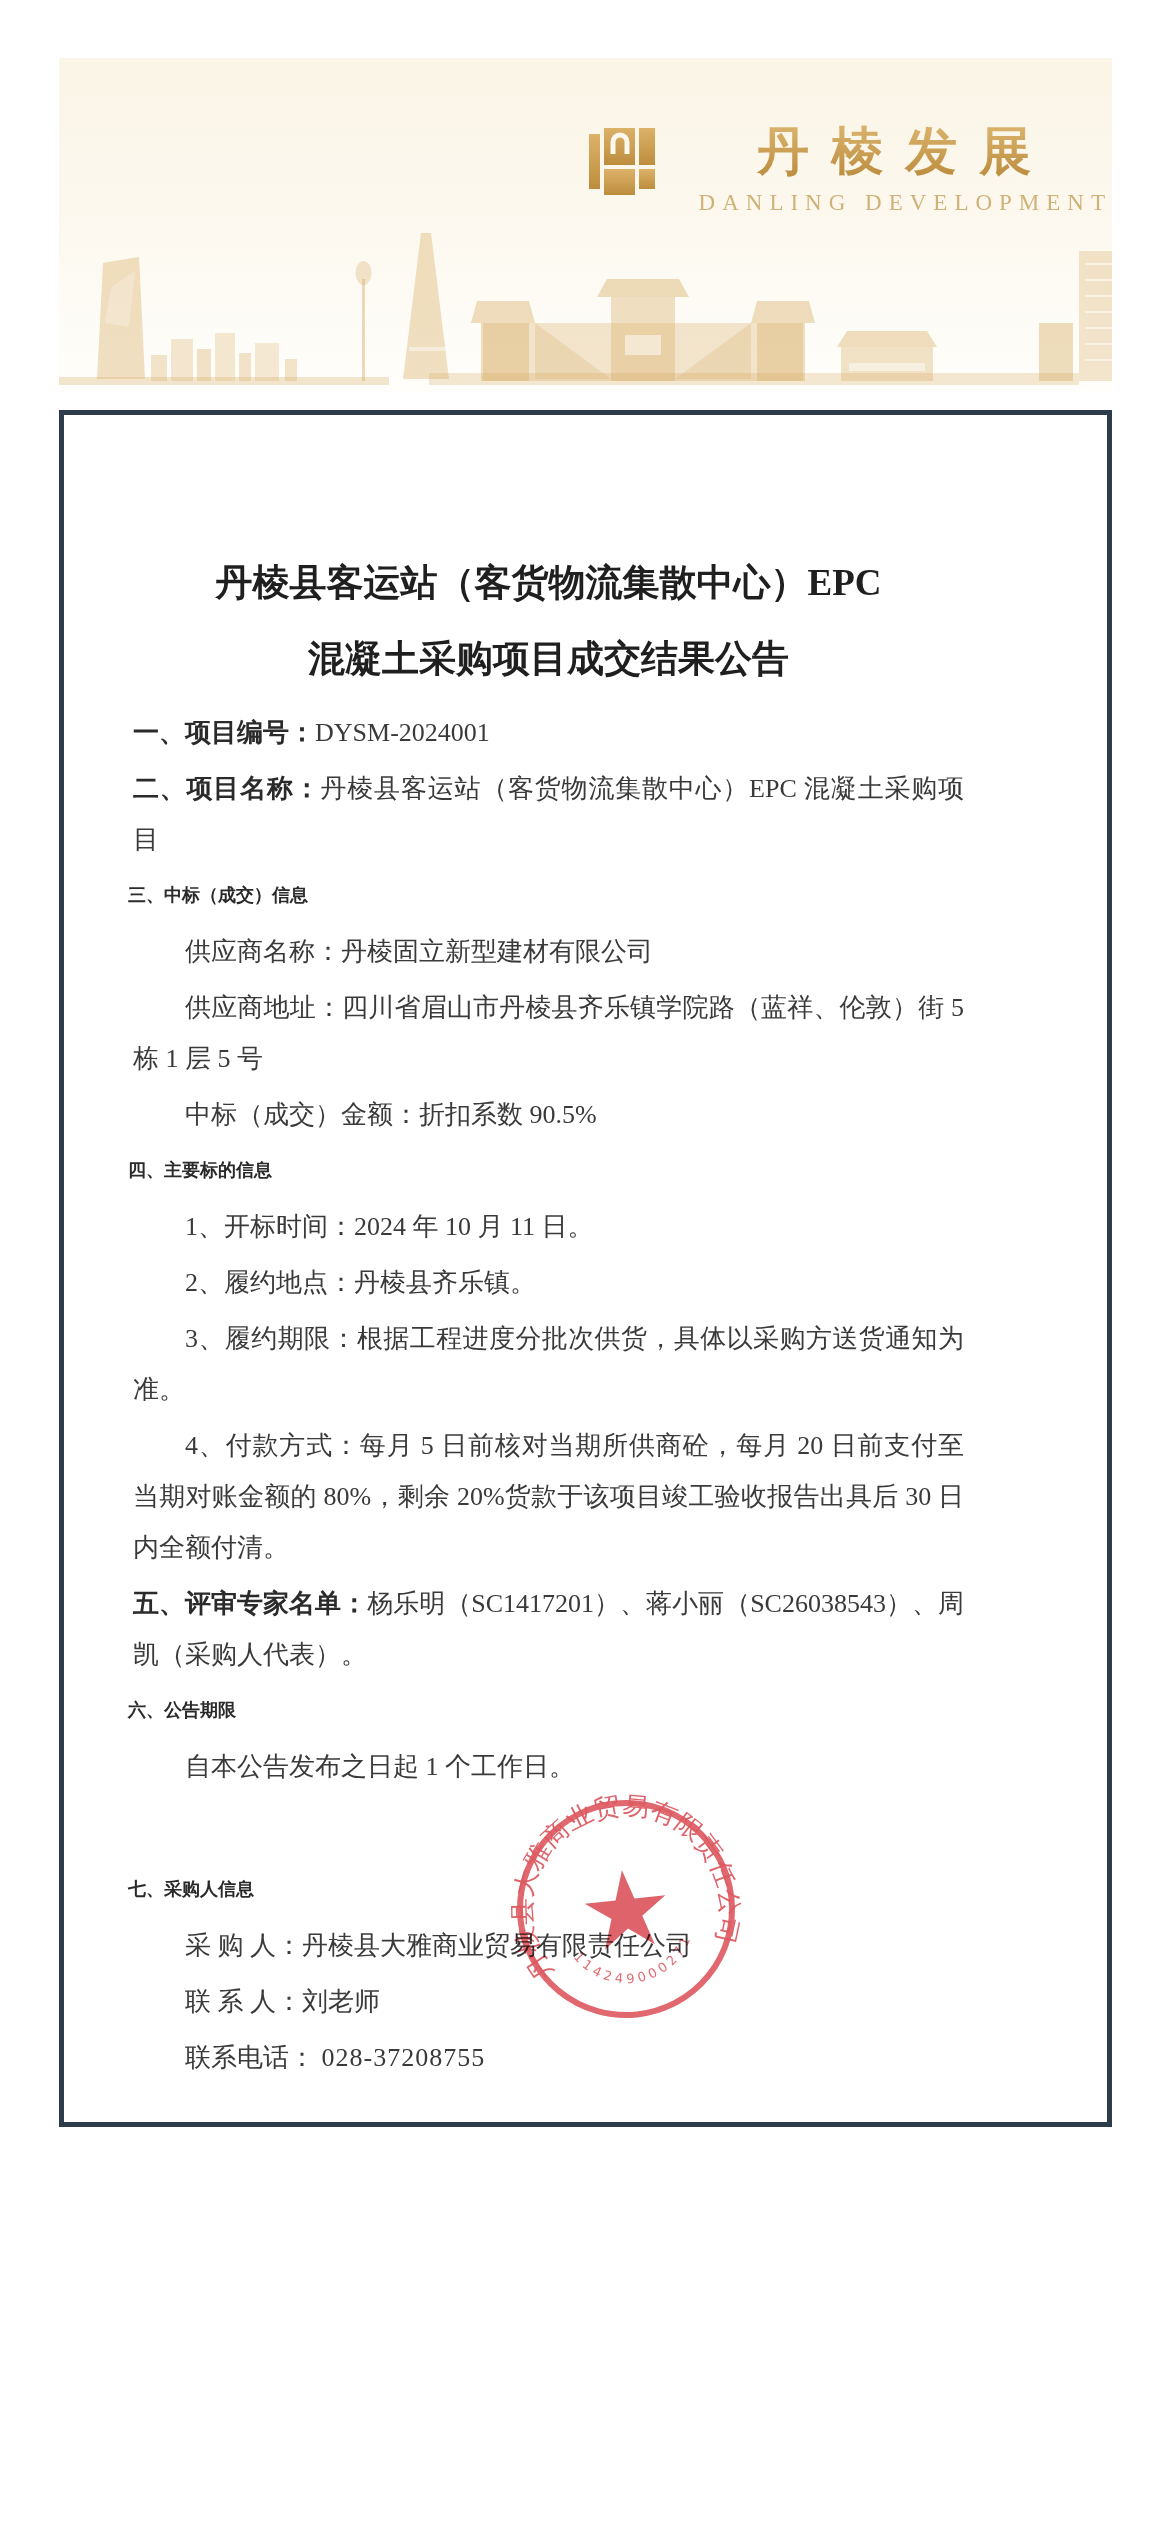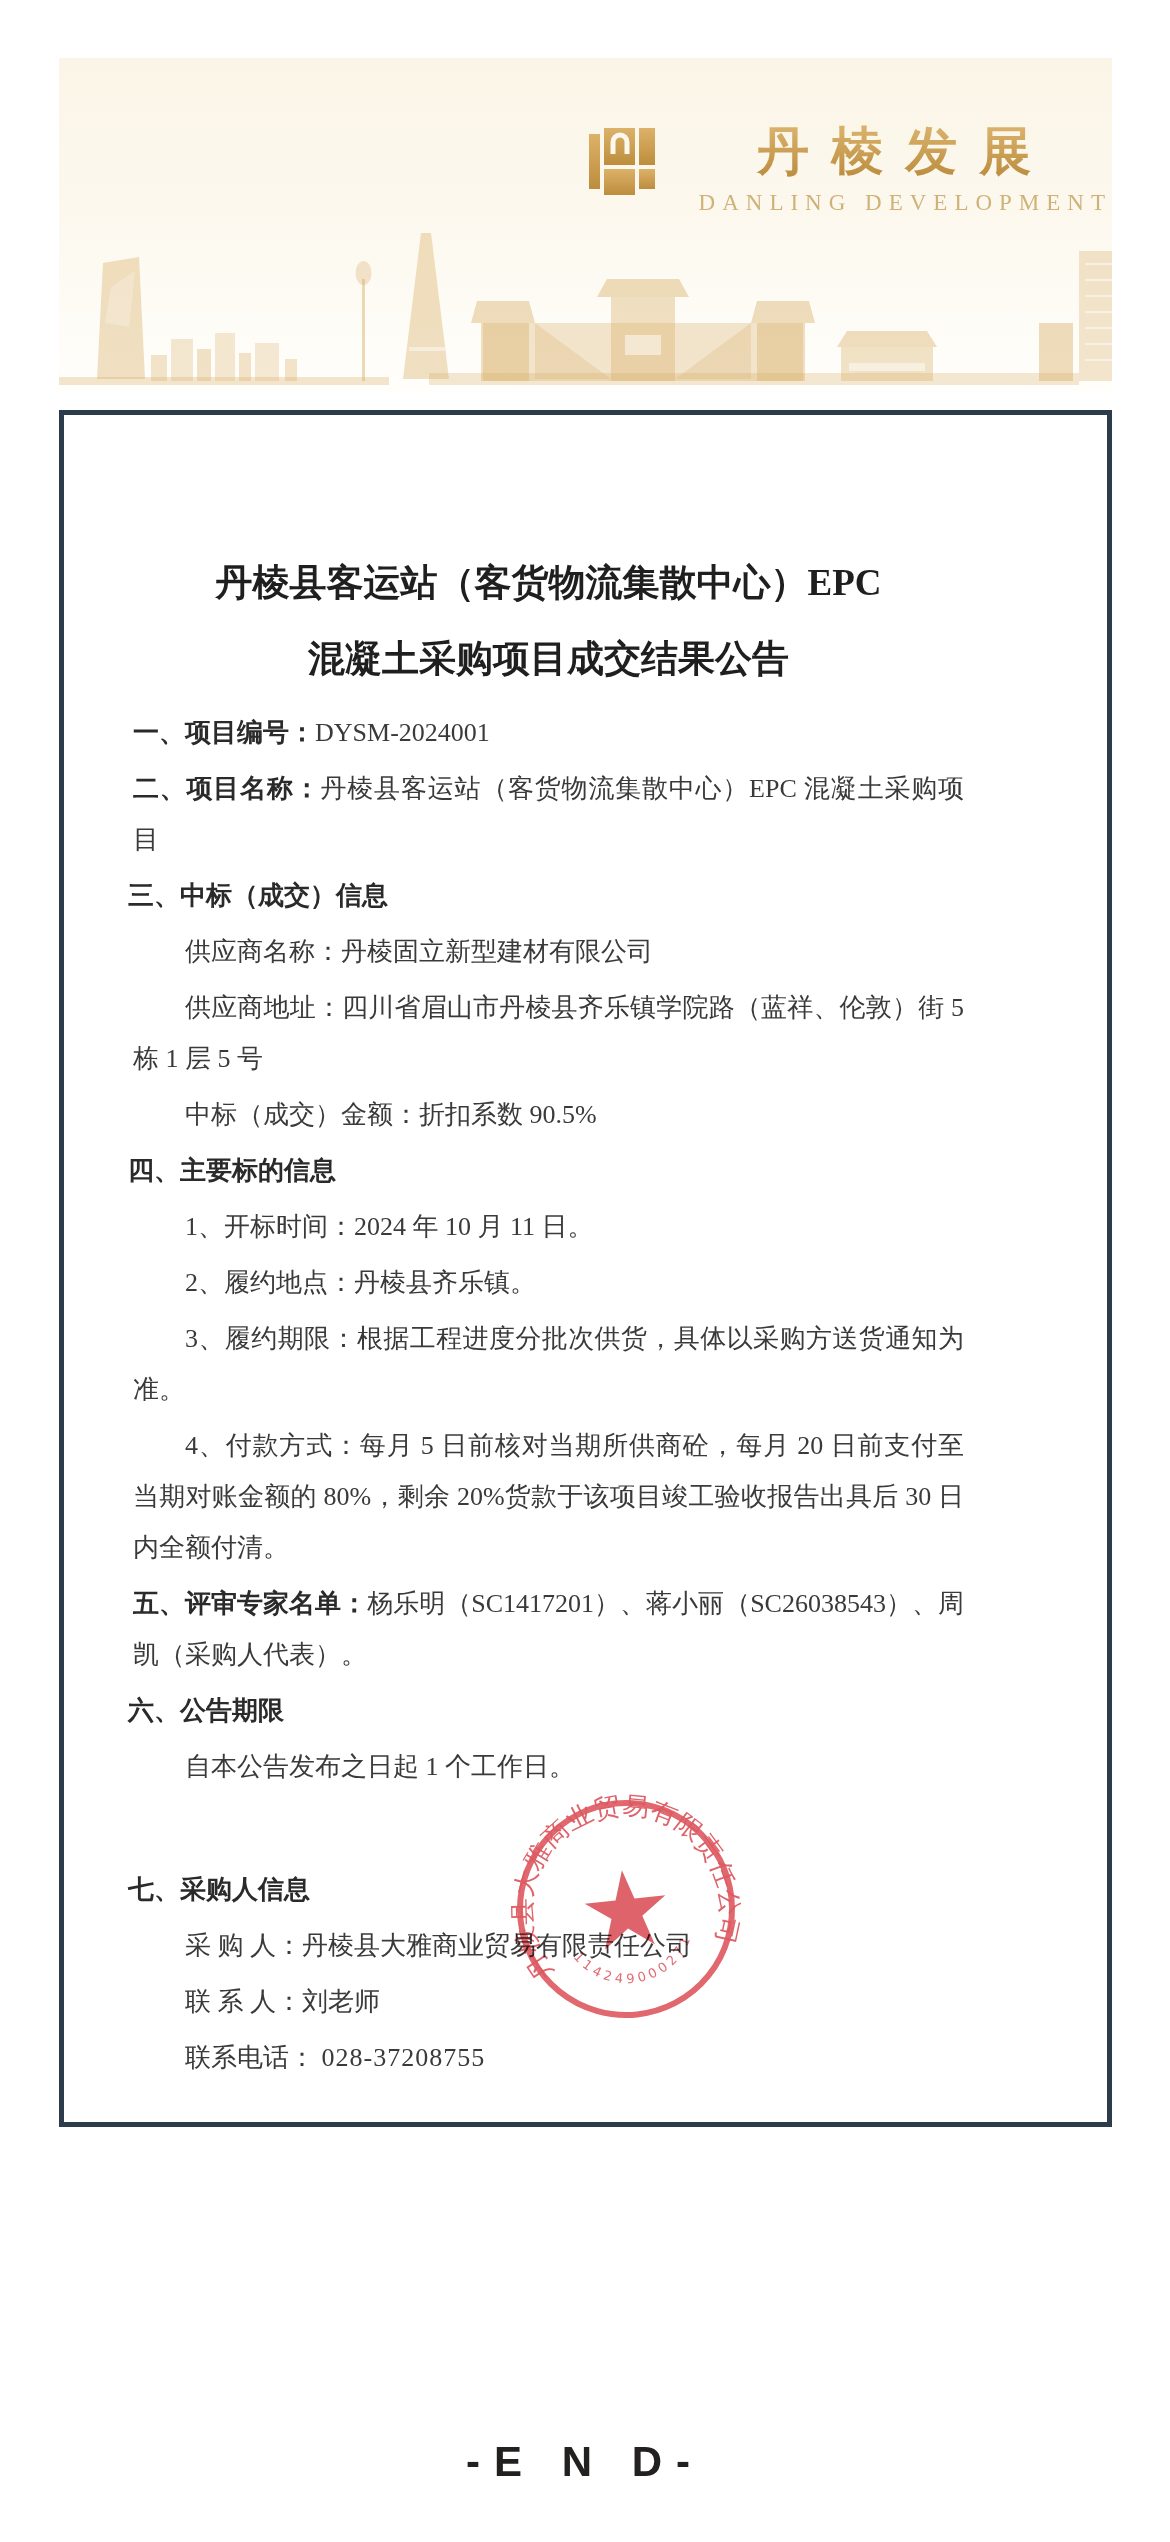--- a/index.html
+++ b/index.html
@@ -20,21 +20,21 @@
 
   
   .doc-frame{position:absolute;left:59px;top:410px;width:1053px;height:1717px;box-sizing:border-box;
       border:5px solid #2d3c4b;background:#ffffff;}
   .doc-content{padding:130px 138px 0 64px;}
   .doc-title{margin:0 0 10px 0;text-align:center;font-size:37px;line-height:76px;font-weight:bold;color:#1f1f1f;
       font-family:"Liberation Serif","DejaVu Serif",serif;}
   .para{margin:5px;font-size:26px;line-height:51px;text-align:justify;color:#3a3a3a;
       font-family:"Liberation Serif","DejaVu Serif",serif;}
   .para.indent{text-indent:2em;}
-  .sec-head{margin:0;font-size:26px;line-height:51px;font-weight:bold;color:#2a2a2a;
+  .sec-head{margin:0;font-size:18px;line-height:51px;font-weight:bold;color:#2a2a2a;
       font-family:"Liberation Sans","DejaVu Sans",sans-serif;}
   .para b,.para .lbl{font-weight:bold;color:#2a2a2a;font-family:"Liberation Sans","DejaVu Sans",sans-serif;}
   .sec7{margin-top:72px;}
   .phone-num{font-family:"Liberation Serif",serif;letter-spacing:1px;}
 
   
   .stamp{position:absolute;left:437px;top:1369px;width:250px;height:250px;pointer-events:none;
       mix-blend-mode:multiply;opacity:.88;transform:rotate(-6deg);z-index:3;}
 
   
@@ -169,15 +169,14 @@
           <path id="sealBottom" d="M 63.6 160.4 A 68 68 0 0 0 186.4 160.4" fill="none" stroke="none"></path>
           <text font-size="13" font-family="'DejaVu Sans',sans-serif" fill="#d8434b" stroke="none" letter-spacing="4" opacity="0.9">
             <textPath href="#sealBottom" startOffset="8">114249000271</textPath>
           </text>
           <path stroke="none" opacity="0.95" d="M125 86 L134.5 115.5 L165.5 115.5 L140.5 133.5 L150 163 L125 144.5 L100 163 L109.5 133.5 L84.5 115.5 L115.5 115.5 Z"></path>
         </g>
       </svg>
     </div>
   </main>
 
-  <footer class="end-mark">-E N D-</footer>
 
 </div>
 
 </body></html>

